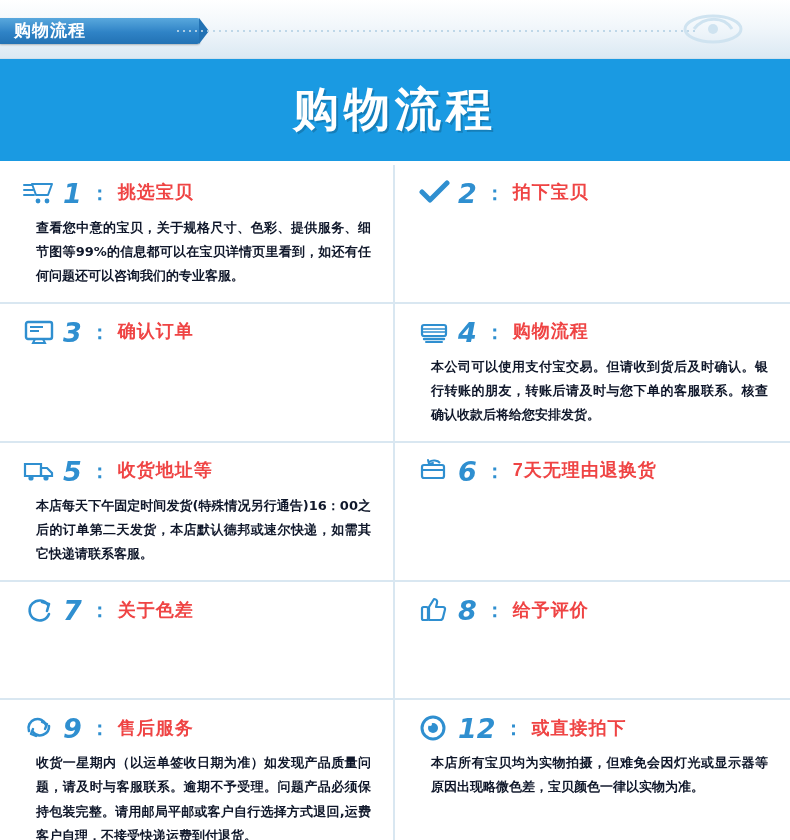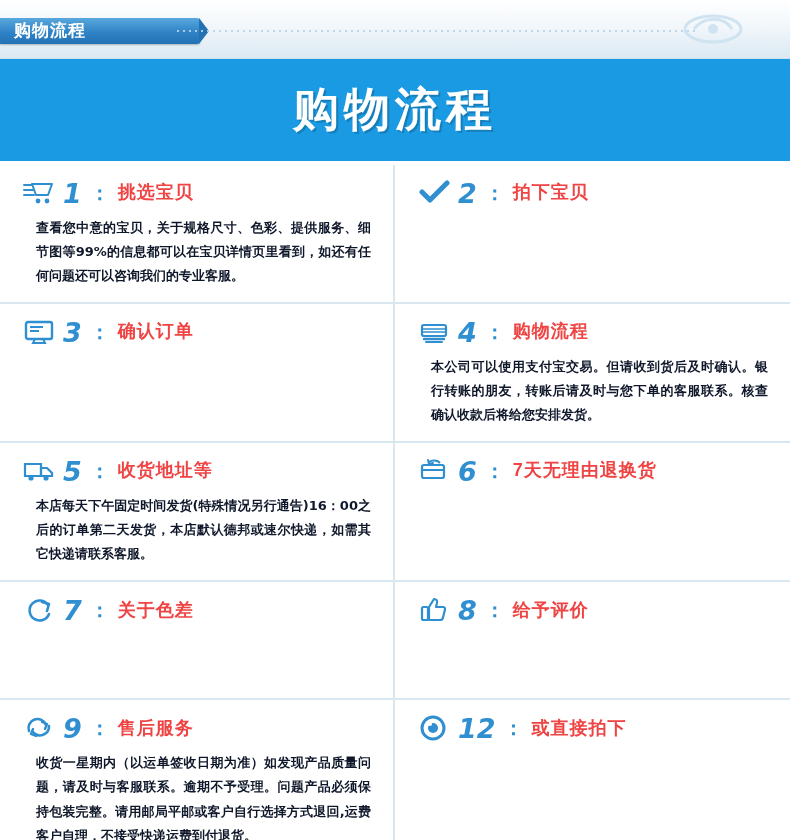--- a/index.html
+++ b/index.html
@@ -345,17 +345,18 @@
             <svg viewBox="0 0 34 26" width="34" height="26" aria-hidden="true">
               <circle cx="16" cy="13" r="11" fill="none" stroke="#2f8fd0" stroke-width="3"></circle>
               <circle cx="16" cy="13" r="5" fill="#2f8fd0"></circle>
               <circle cx="13" cy="9" r="2" fill="#ffffff"></circle>
             </svg>
           </span>
           <span class="cell-num">12</span>
           <span class="cell-colon">：</span>
           <span class="cell-title">或直接拍下</span>
         </div>
+        <div class="cell-body">本店所有宝贝均为实物拍摄，但难免会因灯光或显示器等原因出现略微色差，宝贝颜色一律以实物为准。</div>
       </div>
     </div>
 
   </div>
 </div>
 
 </body></html>

